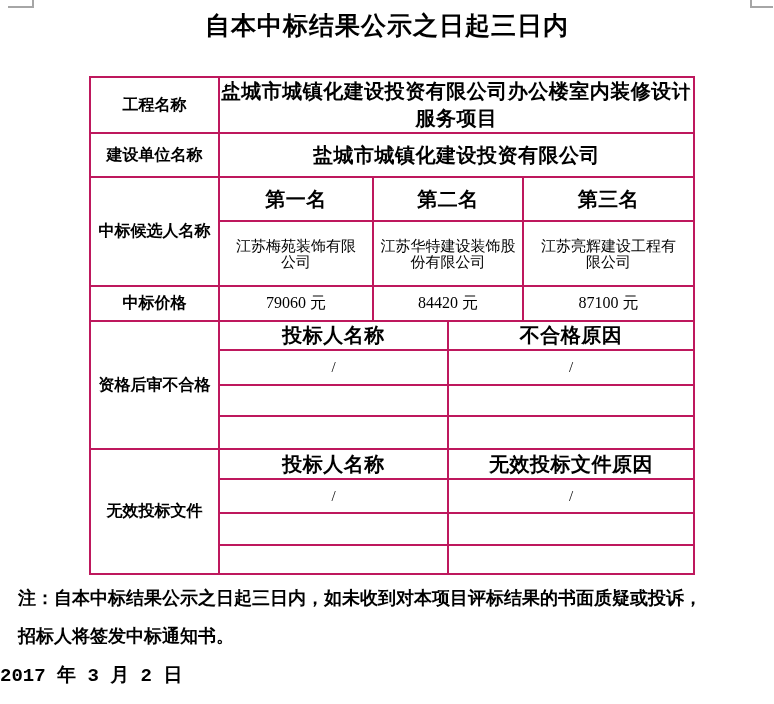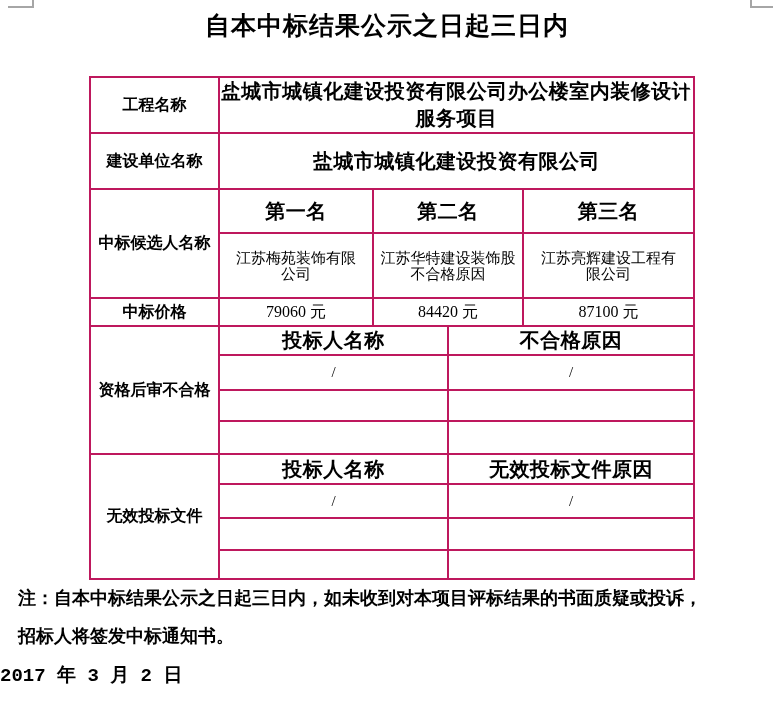--- a/index.html
+++ b/index.html
@@ -60,39 +60,39 @@
       <col style="width:154px">
       <col style="width:75px">
       <col style="width:75px">
       <col style="width:171px">
   </colgroup>
   <tbody>
     <tr style="height:46px">
       <th>工程名称</th>
       <td colspan="4" class="v-bold">盐城市城镇化建设投资有限公司办公楼室内装修设计服务项目</td>
     </tr>
-    <tr style="height:56px">
+    <tr style="height:44px">
       <th>建设单位名称</th>
       <td colspan="4" class="v-bold">盐城市城镇化建设投资有限公司</td>
     </tr>
     <tr style="height:44px">
       <th rowspan="2">中标候选人名称</th>
       <td class="v-bold">第一名</td>
       <td colspan="2" class="v-bold">第二名</td>
       <td class="v-bold">第三名</td>
     </tr>
     <tr style="height:65px">
       <td class="name">江苏梅苑装饰有限
 公司</td>
       <td colspan="2" class="name">江苏华特建设装饰股
-不合格原因</td>
+份有限公司</td>
       <td class="name">江苏亮辉建设工程有
 限公司</td>
     </tr>
-    <tr style="height:28px">
+    <tr style="height:35px">
       <th>中标价格</th>
       <td class="price">79060 元</td>
       <td colspan="2" class="price">84420 元</td>
       <td class="price">87100 元</td>
     </tr>
 
     <tr style="height:28px">
       <th rowspan="4">资格后审不合格</th>
       <td colspan="2" class="v-bold">投标人名称</td>
       <td colspan="2" class="v-bold">不合格原因</td>

